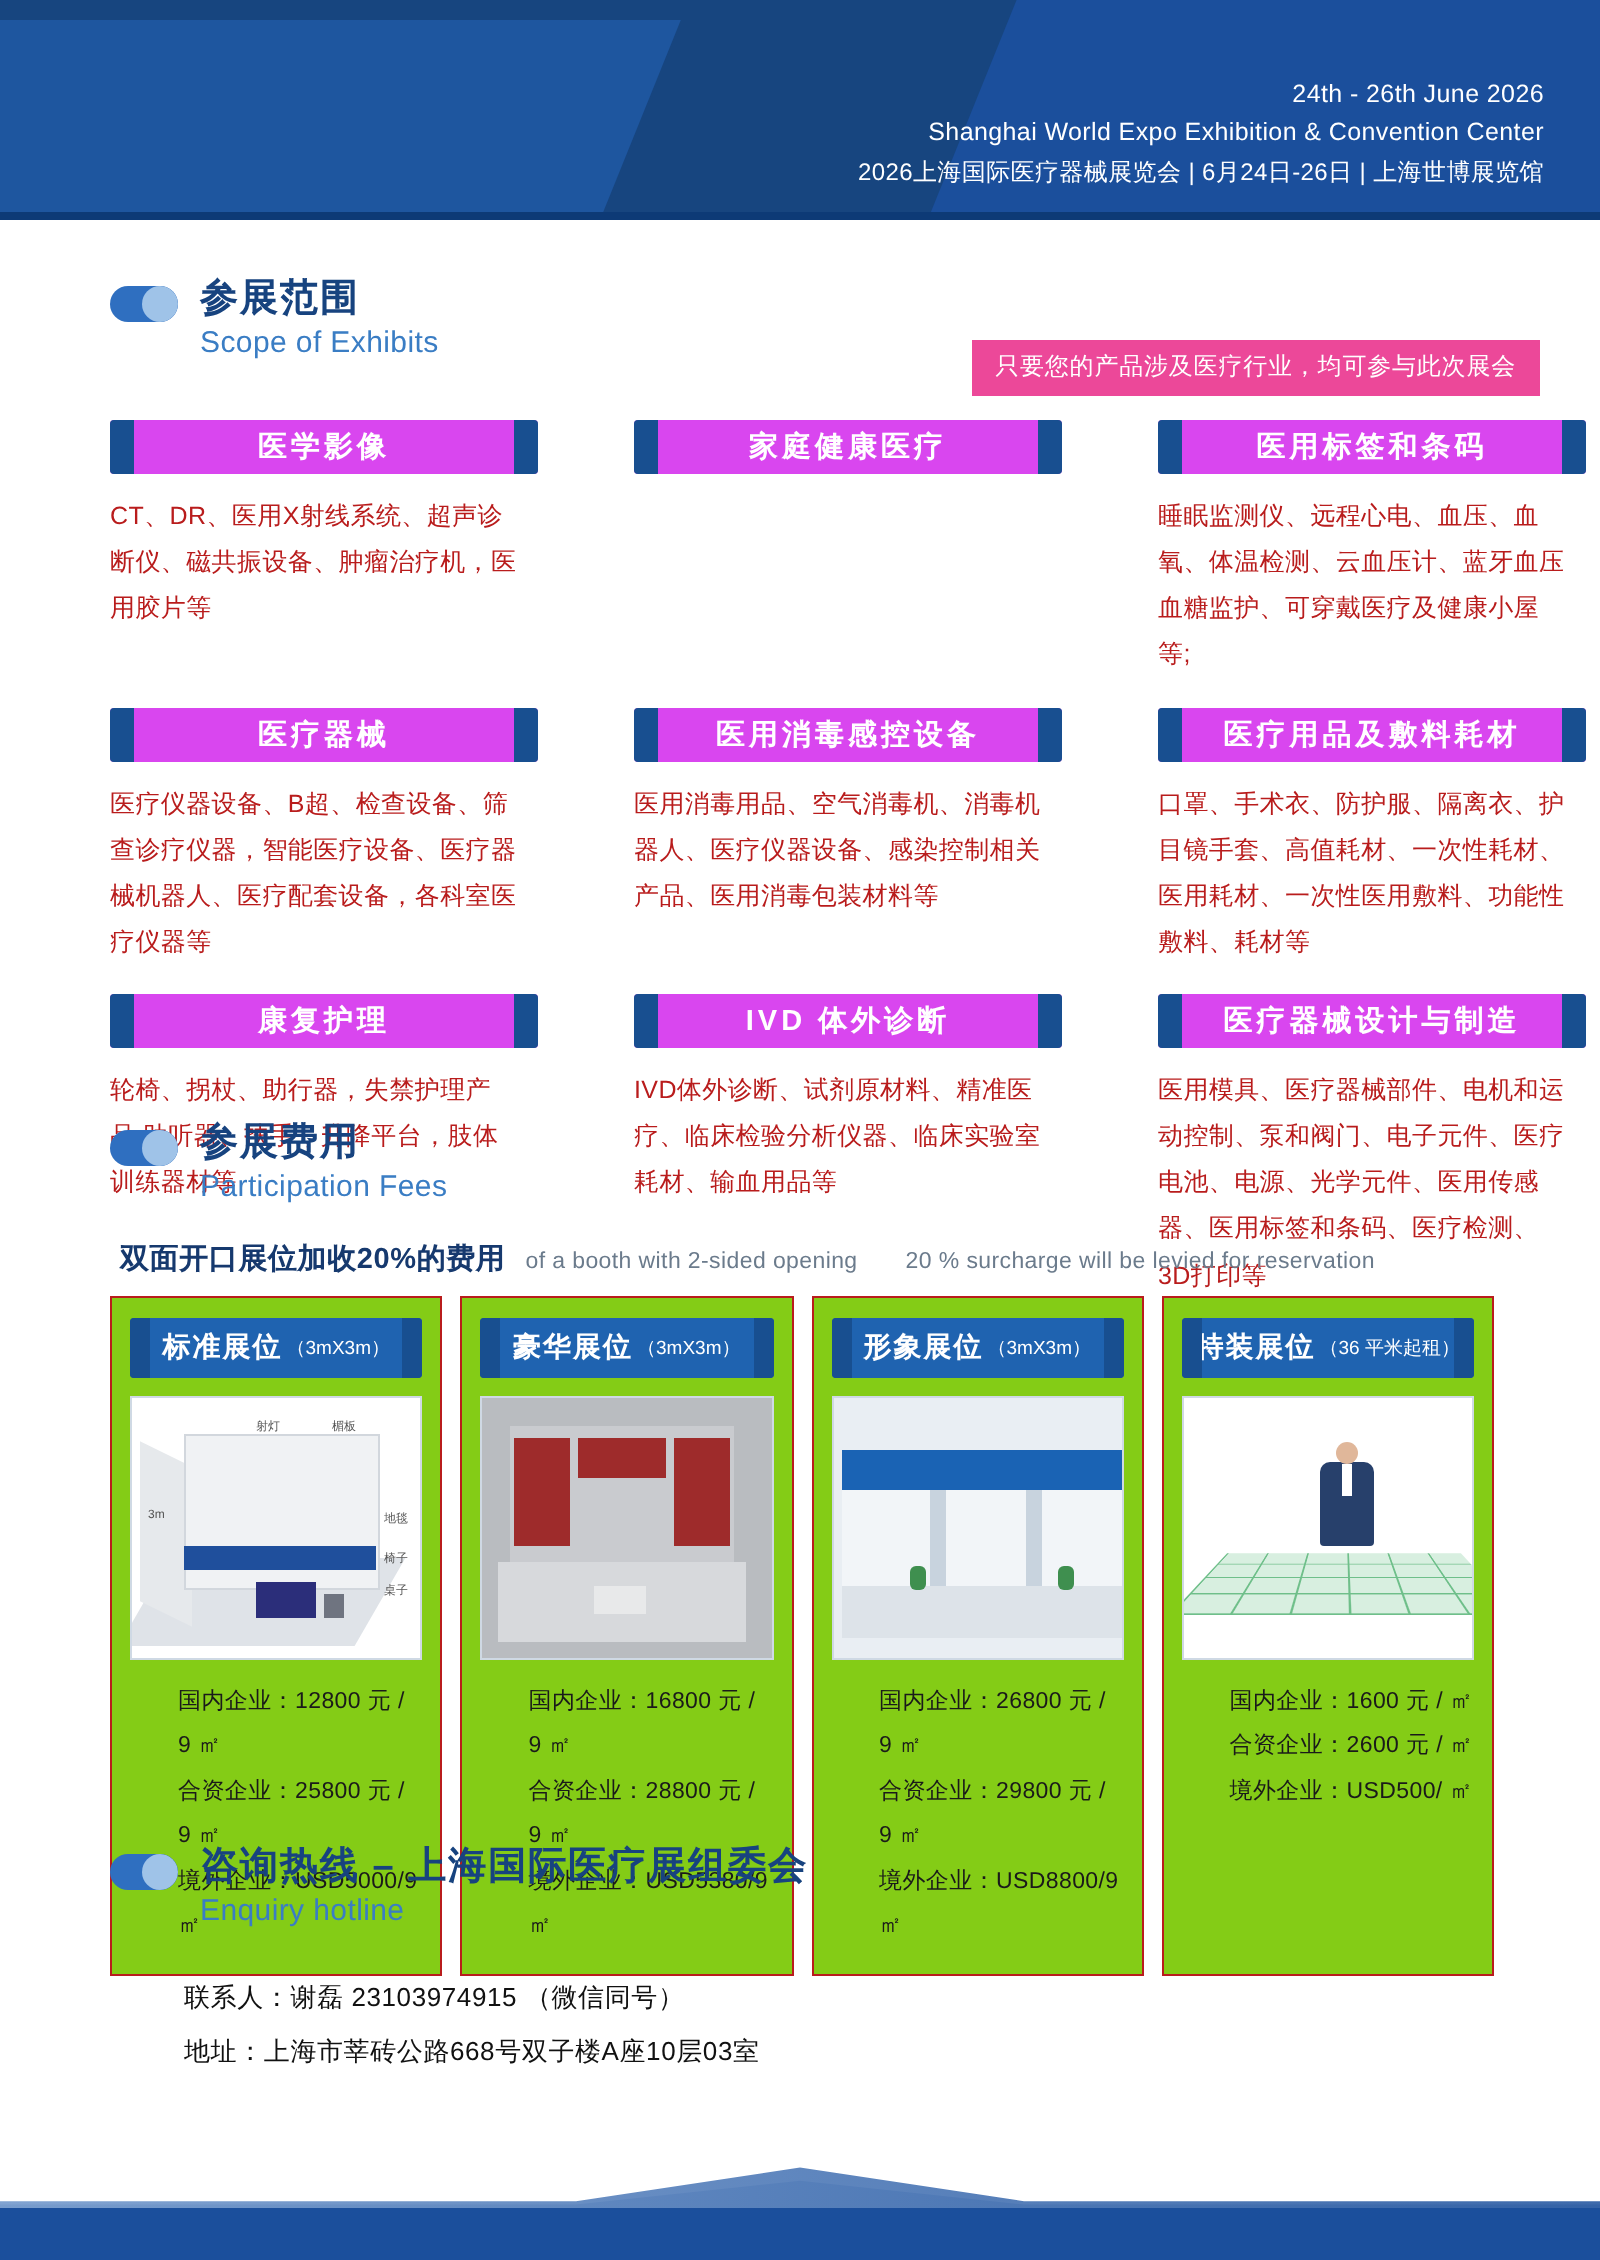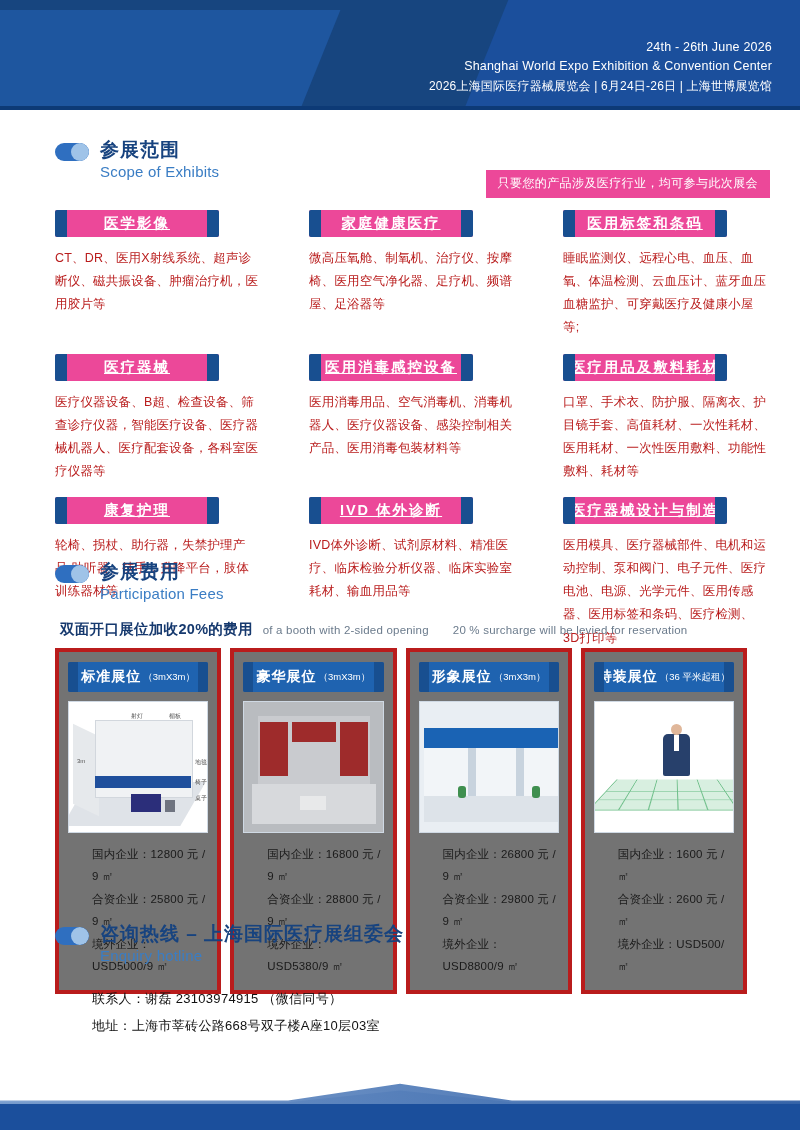--- a/index.html
+++ b/index.html
@@ -119,34 +119,33 @@
     width: 690px;
     display: grid;
     grid-template-columns: 1fr 1fr 1fr;
     column-gap: 48px;
     row-gap: 0;
   }
   .scope-cell {
     margin-bottom: 14px;
   }
   .cat-head {
-    width: 164px;
+    width: 214px;
     height: 27px;
-    background: #ec4899;
+    background: #d946ef;
     color: #ffffff;
     font-size: 14.5px;
     font-weight: bold;
     letter-spacing: 2px;
     display: flex;
     align-items: center;
     justify-content: center;
     border-radius: 2px;
     position: relative;
     margin-bottom: 10px;
-    text-decoration: underline;
   }
   .cat-head .cap {
     position: absolute;
     left: 0; top: 0;
     width: 12px; height: 27px;
     background: #184f90;
     border-radius: 2px 0 0 2px;
   }
   .cat-head .cap-r {
     position: absolute;
@@ -193,22 +192,22 @@
   .booths {
     position: absolute;
     top: 648px;
     left: 55px;
     width: 692px;
     display: grid;
     grid-template-columns: repeat(4, 1fr);
     column-gap: 9px;
   }
   .booth {
-    border: 4px solid #b91c1c;
-    background: #737373;
+    border: 1px solid #b91c1c;
+    background: #84cc16;
     padding: 10px 9px 12px 9px;
     box-sizing: border-box;
   }
   .booth-head {
     height: 30px;
     background: #1f63b0;
     color: #fff;
     display: flex;
     align-items: center;
     justify-content: center;
@@ -358,21 +357,20 @@
     </div>
     <div class="cat-body">CT、DR、医用X射线系统、超声诊断仪、磁共振设备、肿瘤治疗机，医用胶片等</div>
   </div>
 
   <div class="scope-cell">
     <div class="cat-head">
       <div class="cap"></div>
       <div class="cap-r"></div>
       <span>家庭健康医疗</span>
     </div>
-    <div class="cat-body">微高压氧舱、制氧机、治疗仪、按摩椅、医用空气净化器、足疗机、频谱屋、足浴器等</div>
   </div>
 
   <div class="scope-cell">
     <div class="cat-head">
       <div class="cap"></div>
       <div class="cap-r"></div>
       <span>医用标签和条码</span>
     </div>
     <div class="cat-body">睡眠监测仪、远程心电、血压、血氧、体温检测、云血压计、蓝牙血压血糖监护、可穿戴医疗及健康小屋等;</div>
   </div>

